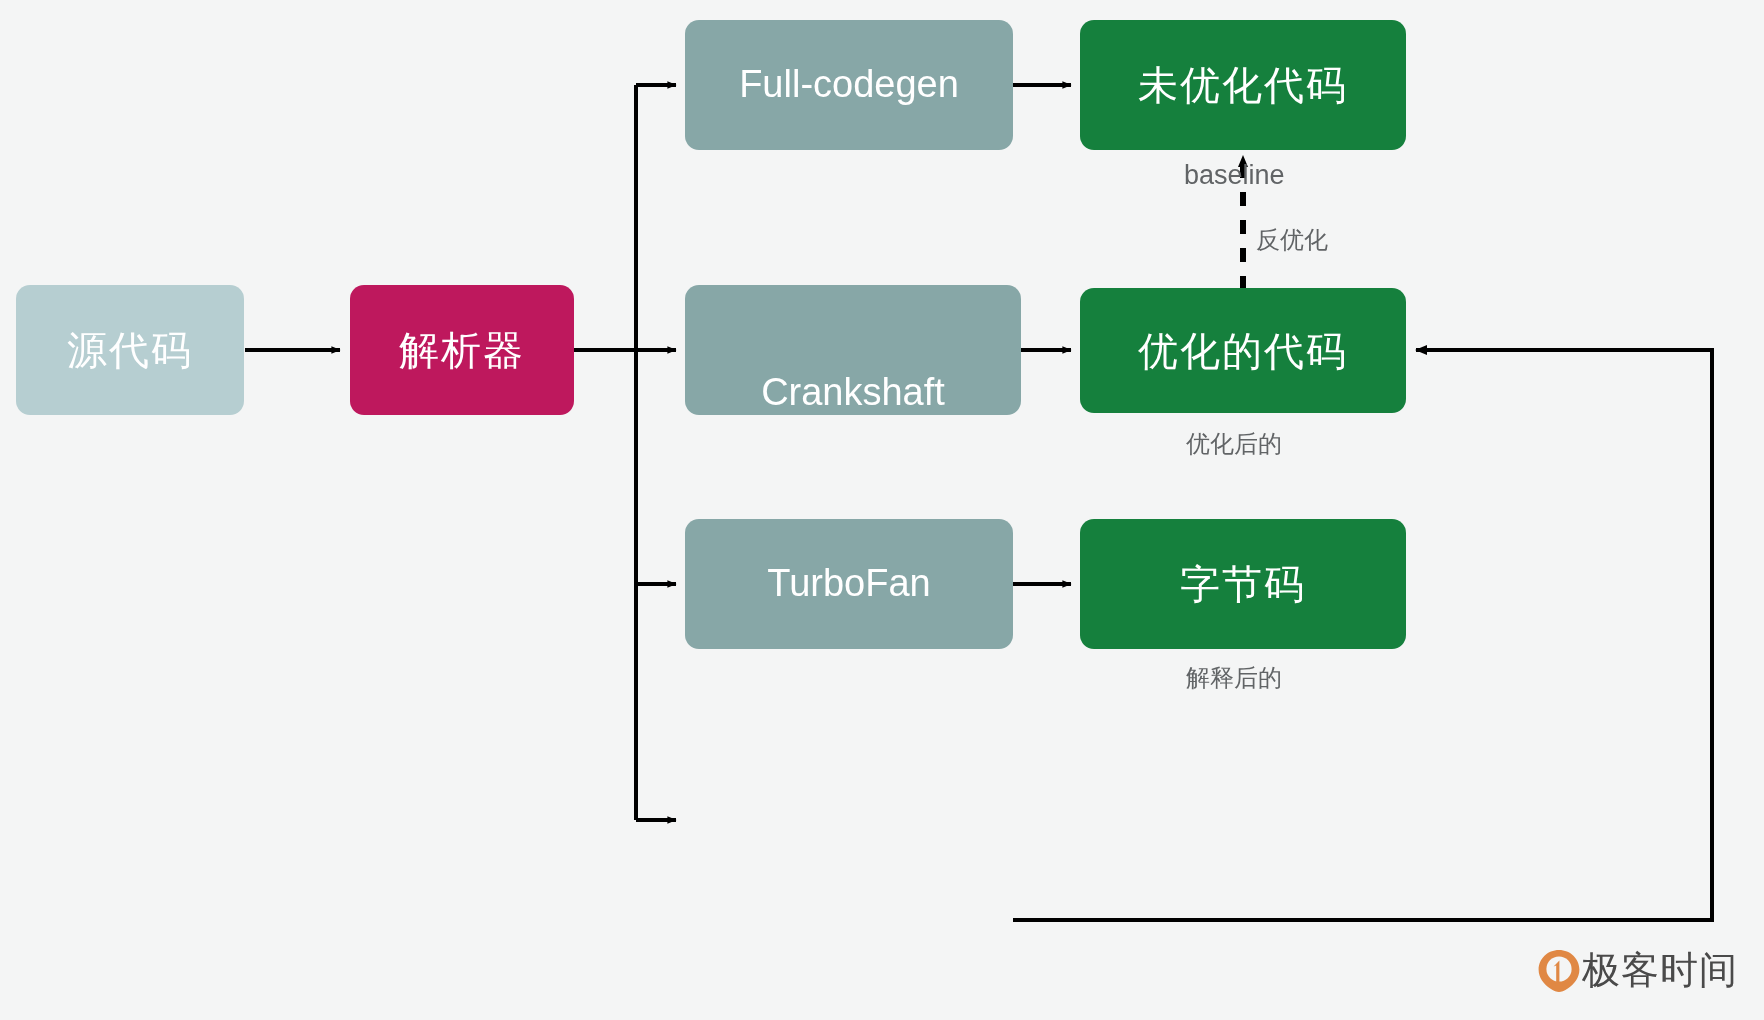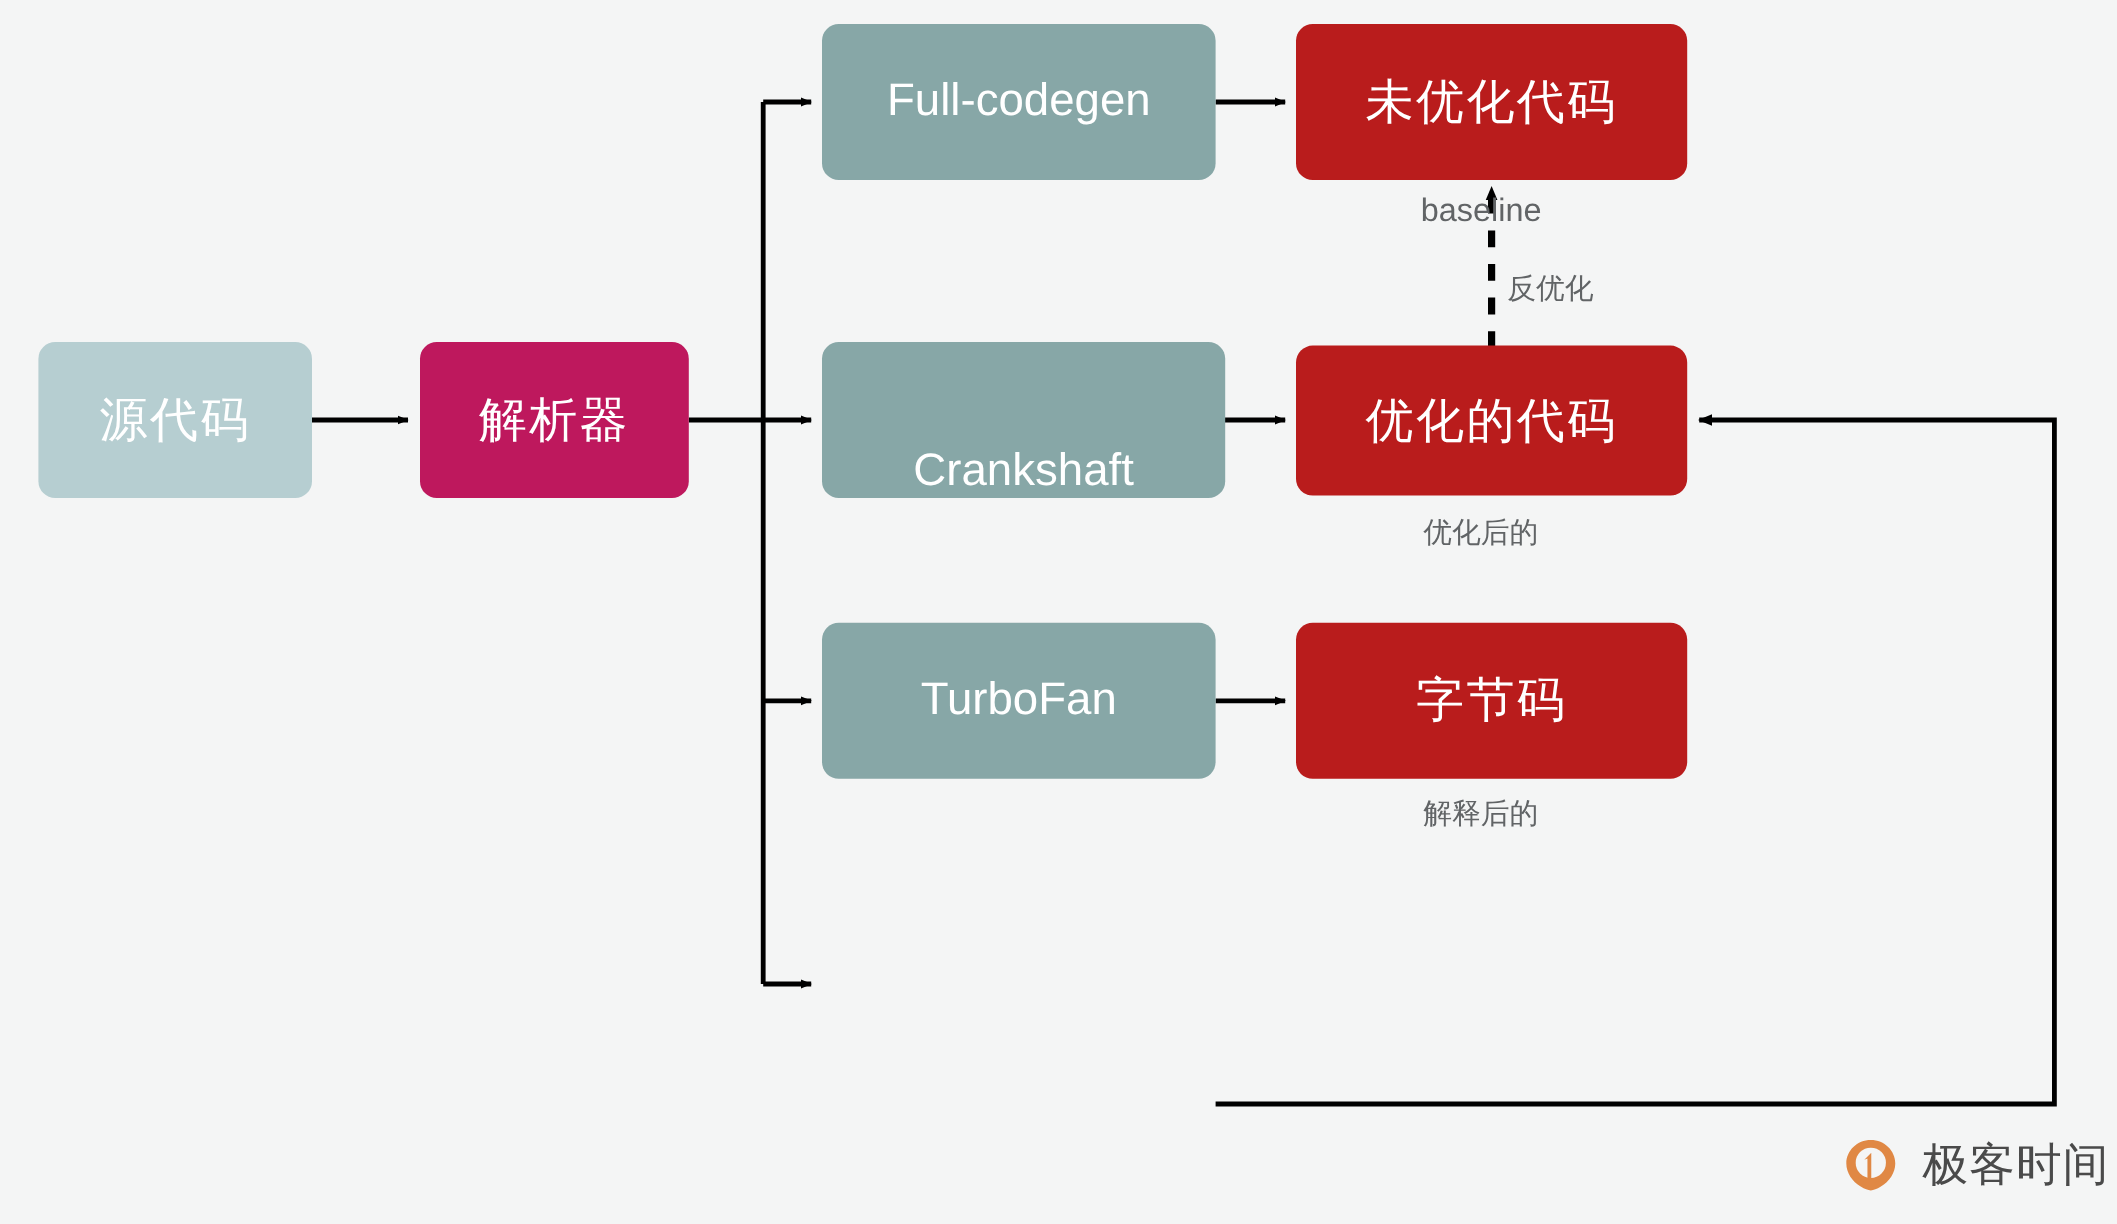--- a/index.html
+++ b/index.html
@@ -23,21 +23,21 @@
     border-radius: 14px;
     color: #ffffff;
     text-align: center;
     line-height: 1.15;
     box-sizing: border-box;
     user-select: none;
   }
   .node.src      { background: #b6ced1; }
   .node.parser   { background: #be185d; }
   .node.engine   { background: #87a7a7; }
-  .node.output   { background: #b91c1c; }
+  .node.output   { background: #15803d; }
 
   .node-label {
     display: block;
     white-space: nowrap;
   }
   .cn { font-size: 40px; font-weight: 400; letter-spacing: 2px; }
   .en { font-size: 38px; font-weight: 400; letter-spacing: 0px; }
 
   .edge-label {
     position: absolute;
@@ -54,21 +54,21 @@
     width: 1764px;
     height: 1020px;
     pointer-events: none;
     overflow: visible;
   }
 
   #brand {
     position: absolute;
     display: flex;
     align-items: center;
-    gap: 20px;
+    gap: 0;
   }
   #brand .brand-text {
     font-size: 38px;
     color: #4a4a4a;
     letter-spacing: 1px;
     white-space: nowrap;
     font-weight: 500;
   }
 </style>
 </head>
@@ -101,21 +101,21 @@
       <line x1="1013" y1="85" x2="1071" y2="85" marker-end="url(#ah)"></line>
       <line x1="1013" y1="350" x2="1071" y2="350" marker-end="url(#ah)"></line>
       <line x1="1013" y1="584" x2="1071" y2="584" marker-end="url(#ah)"></line>
 
       <polyline points="1013,920 1712,920 1712,350 1416,350" marker-end="url(#ahbig)"></polyline>
     </g>
 
     <line x1="1243" y1="290" x2="1243" y2="156" stroke="#000000" stroke-width="6" stroke-dasharray="14 14" fill="none" marker-end="url(#ahbig)"></line>
   </svg>
 
-  <div class="node src" style="left:32px; top:285px; width:228px; height:130px;">
+  <div class="node src" style="left:16px; top:285px; width:228px; height:130px;">
     <span class="node-label cn">源代码</span>
   </div>
 
   <div class="node parser" style="left:350px; top:285px; width:224px; height:130px;">
     <span class="node-label cn">解析器</span>
   </div>
 
   <div class="node engine" style="left:685px; top:20px; width:328px; height:130px;">
     <span class="node-label en">Full-codegen</span>
   </div>

